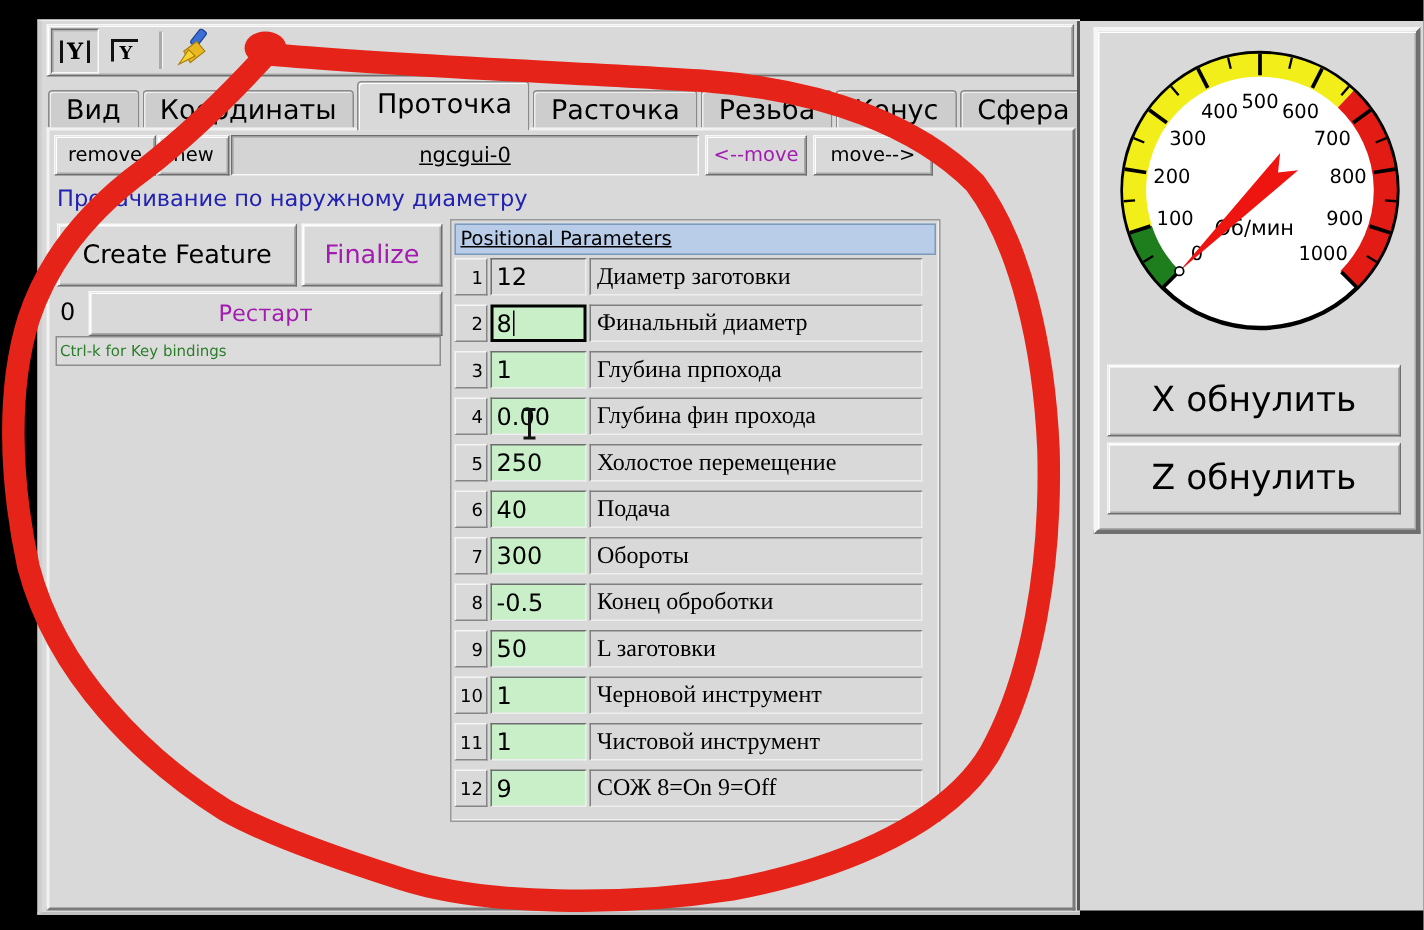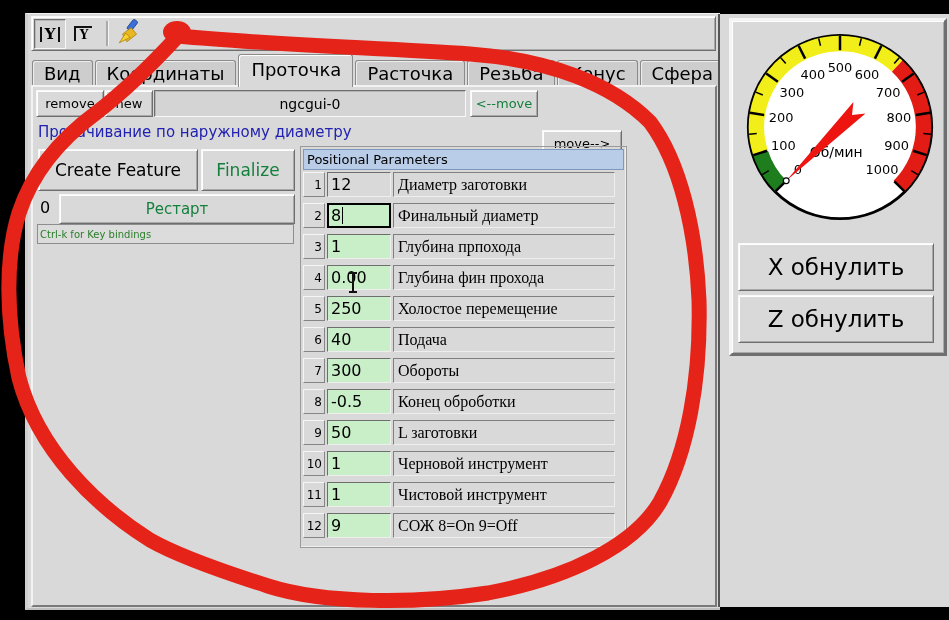--- a/index.html
+++ b/index.html
@@ -18,21 +18,21 @@
   }
   .sunken{
     background:#d4d4d4;
     border:1px solid;border-color:#6e6e6e #f8f8f8 #f8f8f8 #6e6e6e;
     box-shadow:inset 1px 1px 0 #b5b5b5;
   }
   .btn{
     display:flex;align-items:center;justify-content:center;
     font-size:13px;white-space:nowrap;cursor:default;user-select:none;
   }
-  .btn.disabled{color:#15803d;}
+  .btn.disabled{color:#a21caf;}
   
   .window{
     left:25px;top:13px;width:692px;height:594px;background:#d9d9d9;
     border-left:3px solid #cfcfcf;border-top:1px solid #efefef;
     border-bottom:2px solid #bfbfbf;
   }
   .toolbar{left:3px;top:2px;width:683px;height:33px;}
   .toolbtn{width:30px;height:28px;display:flex;align-items:center;justify-content:center;}
   .yglyph{font-family:"DejaVu Serif","Liberation Serif",serif;font-weight:bold;font-size:15px;line-height:1;
     padding:0 3px;border-left:2px solid #111;border-right:2px solid #111;}
@@ -54,21 +54,21 @@
   .notebook{left:3px;top:71px;width:682px;height:518px;
     border:2px solid;border-color:#f2f2f2 #7a7a7a #7a7a7a #f2f2f2;background:#d9d9d9;}
   
   .caption{font-size:15px;color:#2222b2;white-space:nowrap;}
   .tabentry{display:flex;align-items:center;justify-content:center;font-size:14px;}
   
   .paramframe{left:267px;top:59px;width:325px;height:400px;
     border:1px solid #9a9a9a;box-shadow:inset -1px -1px 0 #f0f0f0;}
   .pheader{
     left:2px;top:2px;width:316px;height:19px;background:#b9cde9;
-    border:1px solid #7d99bb;font-size:13px;padding-left:3px;line-height:19px;
+    border:1px solid #7d99bb;font-size:13px;padding-left:3px;line-height:19px;text-decoration:underline;
   }
   .prows{left:2px;top:25px;display:flex;flex-direction:column;gap:4px;}
   .prow{display:flex;gap:2px;height:27px;}
   .pnum{
     width:22px;height:25px;background:#d9d9d9;font-size:12px;
     border:1px solid;border-color:#f5f5f5 #858585 #858585 #f5f5f5;
     display:flex;align-items:center;justify-content:flex-end;padding-right:2px;box-sizing:border-box;
   }
   .pentry{
     width:64px;height:25px;background:#c8efc8;font-size:16px;
@@ -124,23 +124,23 @@
       <div class="tab">Расточка</div>
       <div class="tab">Резьба</div>
       <div class="tab">Конус</div>
       <div class="tab">Сфера</div>
     </div>
 
   <div class="abs notebook">
 
     <div class="abs raised btn" style="left:3px;top:3px;width:66px;height:25px;">remove</div>
     <div class="abs raised btn" style="left:72px;top:3px;width:46px;height:25px;">new</div>
-    <div class="abs sunken tabentry" style="left:121px;top:3px;width:310px;height:25px;">ngcgui-0</div>
+    <div class="abs sunken tabentry" style="left:121px;top:3px;width:310px;height:25px;text-decoration:underline;">ngcgui-0</div>
     <div class="abs raised btn disabled" style="left:437px;top:3px;width:66px;height:25px;">&lt;--move</div>
-    <div class="abs raised btn" style="left:509px;top:3px;width:78px;height:25px;margin-top:40px;">move--&gt;</div>
+    <div class="abs raised btn" style="left:509px;top:3px;width:78px;height:25px;">move--&gt;</div>
 
     <div class="abs caption" style="left:5px;top:36px;">Протачивание по наружному диаметру</div>
 
     <div class="abs raised btn" style="left:5px;top:62px;width:158px;height:40px;font-size:17px;">Create Feature</div>
     <div class="abs raised btn disabled" style="left:168px;top:62px;width:92px;height:40px;font-size:17px;">Finalize</div>
     <div class="abs" style="left:7px;top:111px;font-size:16px;">0</div>
     <div class="abs raised btn disabled" style="left:26px;top:107px;width:234px;height:28px;font-size:15px;">Рестарт</div>
     <div class="abs hintbox" style="left:4px;top:137px;width:257px;height:20px;">Ctrl-k for Key bindings</div>
 
     <div class="abs paramframe">

